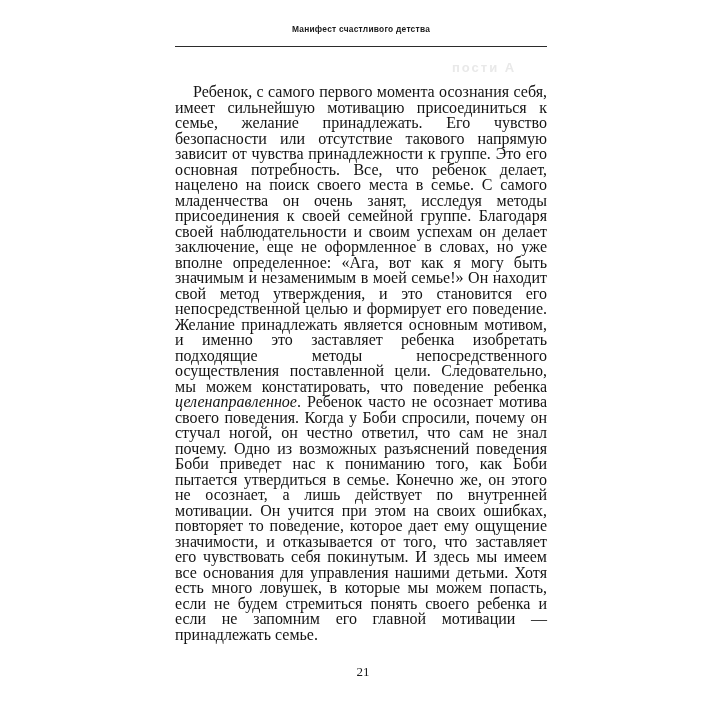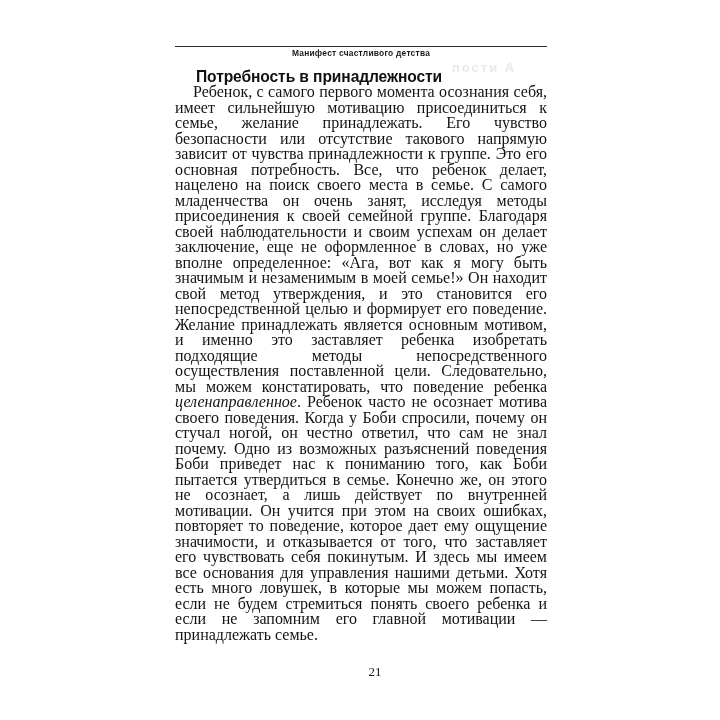--- a/index.html
+++ b/index.html
@@ -24,21 +24,21 @@
     top: 0;
     width: 720px;
     height: 720px;
     background: #ffffff;
   }
 
   
   .running-head {
     position: absolute;
     left: 175px;
-    top: 48px;
+    top: 24px;
     width: 372px;
     text-align: center;
     font-family: "Liberation Sans", "DejaVu Sans", sans-serif;
     font-weight: bold;
     font-size: 8.4px;
     letter-spacing: 0.25px;
     color: #1a1a1a;
   }
 
   .head-rule {
@@ -98,38 +98,37 @@
     text-align: justify;
   }
 
   .body-text p .emph {
     font-style: italic;
   }
 
   
   .folio {
     position: absolute;
-    left: 189px;
+    left: 177px;
     top: 664px;
     width: 372px;
     text-align: center;
     font-size: 13px;
     color: #1a1a1a;
   }
 </style>
 </head>
 <body>
 
 <div class="page">
 
   <div class="running-head">Манифест счастливого детства</div>
 
   <div class="head-rule"></div>
 
-  <h1 class="chapter-title">Потребность в принадлежности</h1>
 
   <div class="ghost-artifact">пости А</div>
 
   <div class="body-text">
     <p><span>Ребенок, с самого первого момента осознания себя, имеет сильнейшую мотивацию присоединиться к семье, желание принадлежать. Его чувство безопасности или отсутствие такового напрямую зависит от чувства принадлежности к группе. Это его основная потребность. Все, что ребенок делает, нацелено на поиск своего места в семье. С самого младенчества он очень занят, исследуя методы присоединения к своей семейной группе. Благодаря своей наблюдательности и своим успехам он делает заключение, еще не оформленное в словах, но уже вполне определенное: «Ага, вот как я могу быть значимым и незаменимым в моей семье!» Он находит свой метод утверждения, и это становится его непосредственной целью и формирует его поведение. Желание принадлежать является основным мотивом, и именно это заставляет ребенка изобретать подходящие методы непосредственного осуществления поставленной цели. Следовательно, мы можем констатировать, что поведение ребенка </span><span class="emph">целенаправленное</span><span>. Ребенок часто не осознает мотива своего поведения. Когда у Боби спросили, почему он стучал ногой, он честно ответил, что сам не знал почему. Одно из возможных разъяснений поведения Боби приведет нас к пониманию того, как Боби пытается утвердиться в семье. Конечно же, он этого не осознает, а лишь действует по внутренней мотивации. Он учится при этом на своих ошибках, повторяет то поведение, которое дает ему ощущение значимости, и отказывается от того, что заставляет его чувствовать себя покинутым. И здесь мы имеем все основания для управления нашими детьми. Хотя есть много ловушек, в которые мы можем попасть, если не будем стремиться понять своего ребенка и если не запомним его главной мотивации — принадлежать семье.</span></p>
   </div>
 
   <div class="folio">21</div>
 
 </div>

